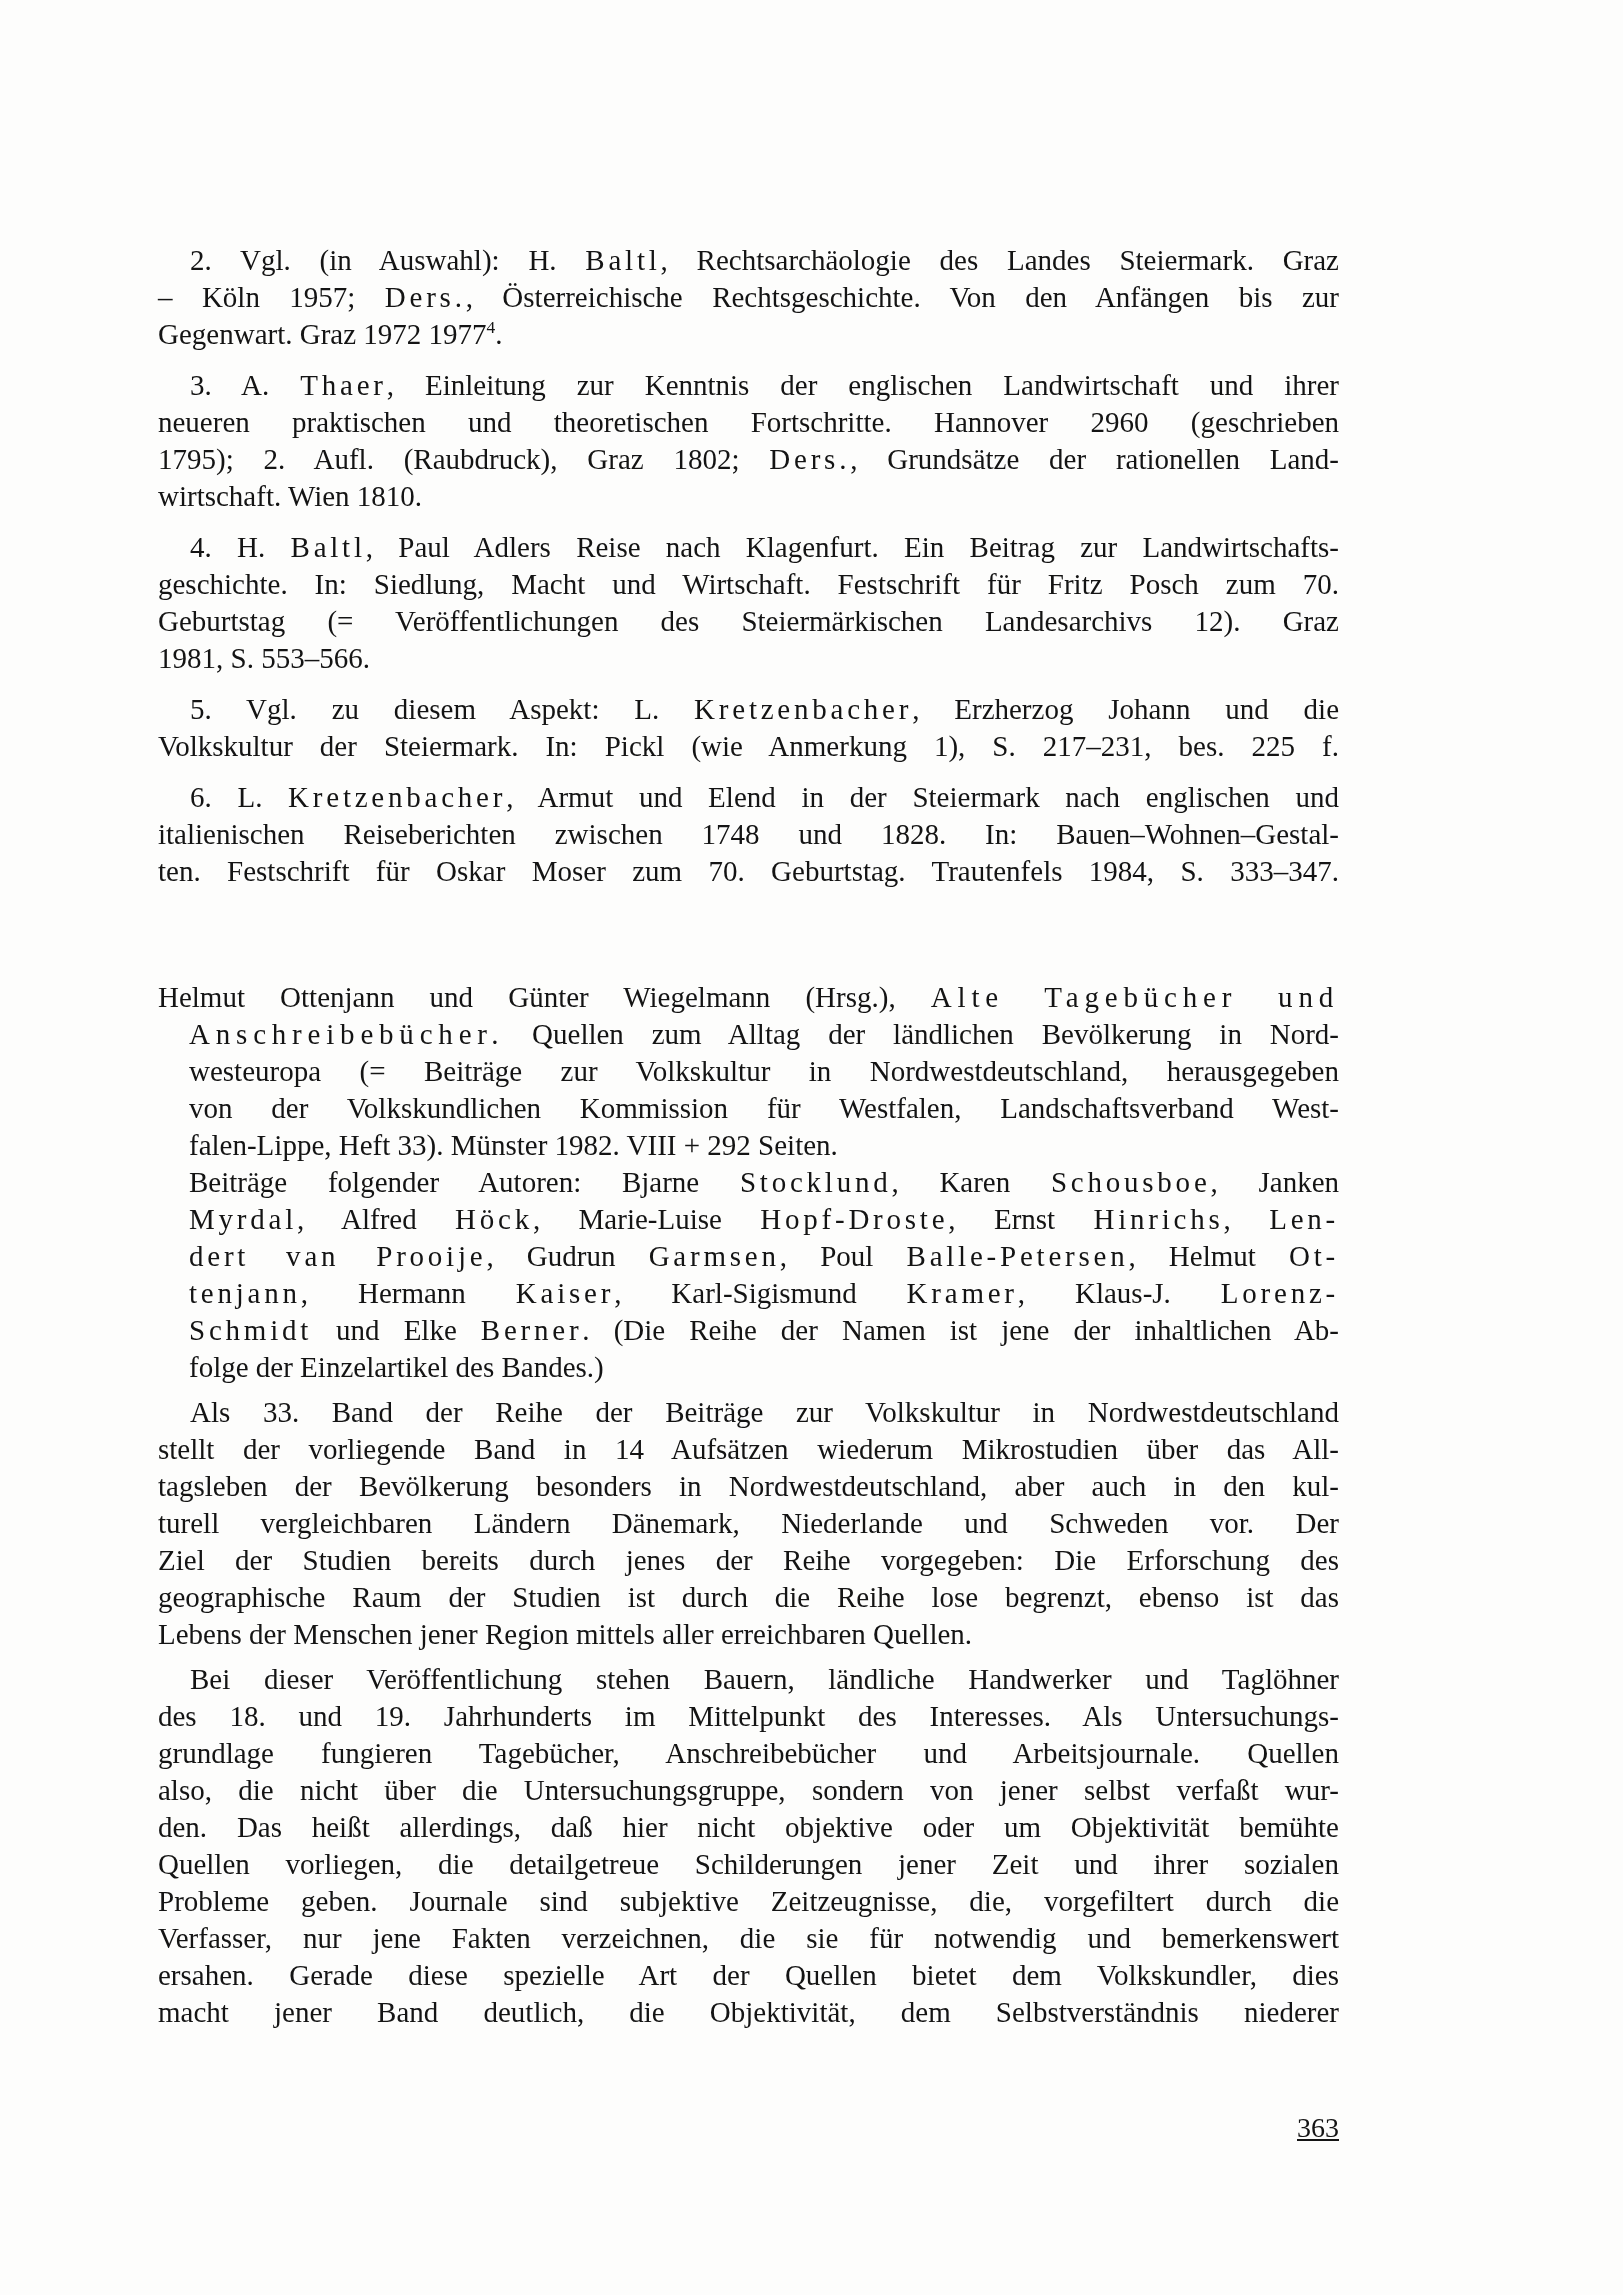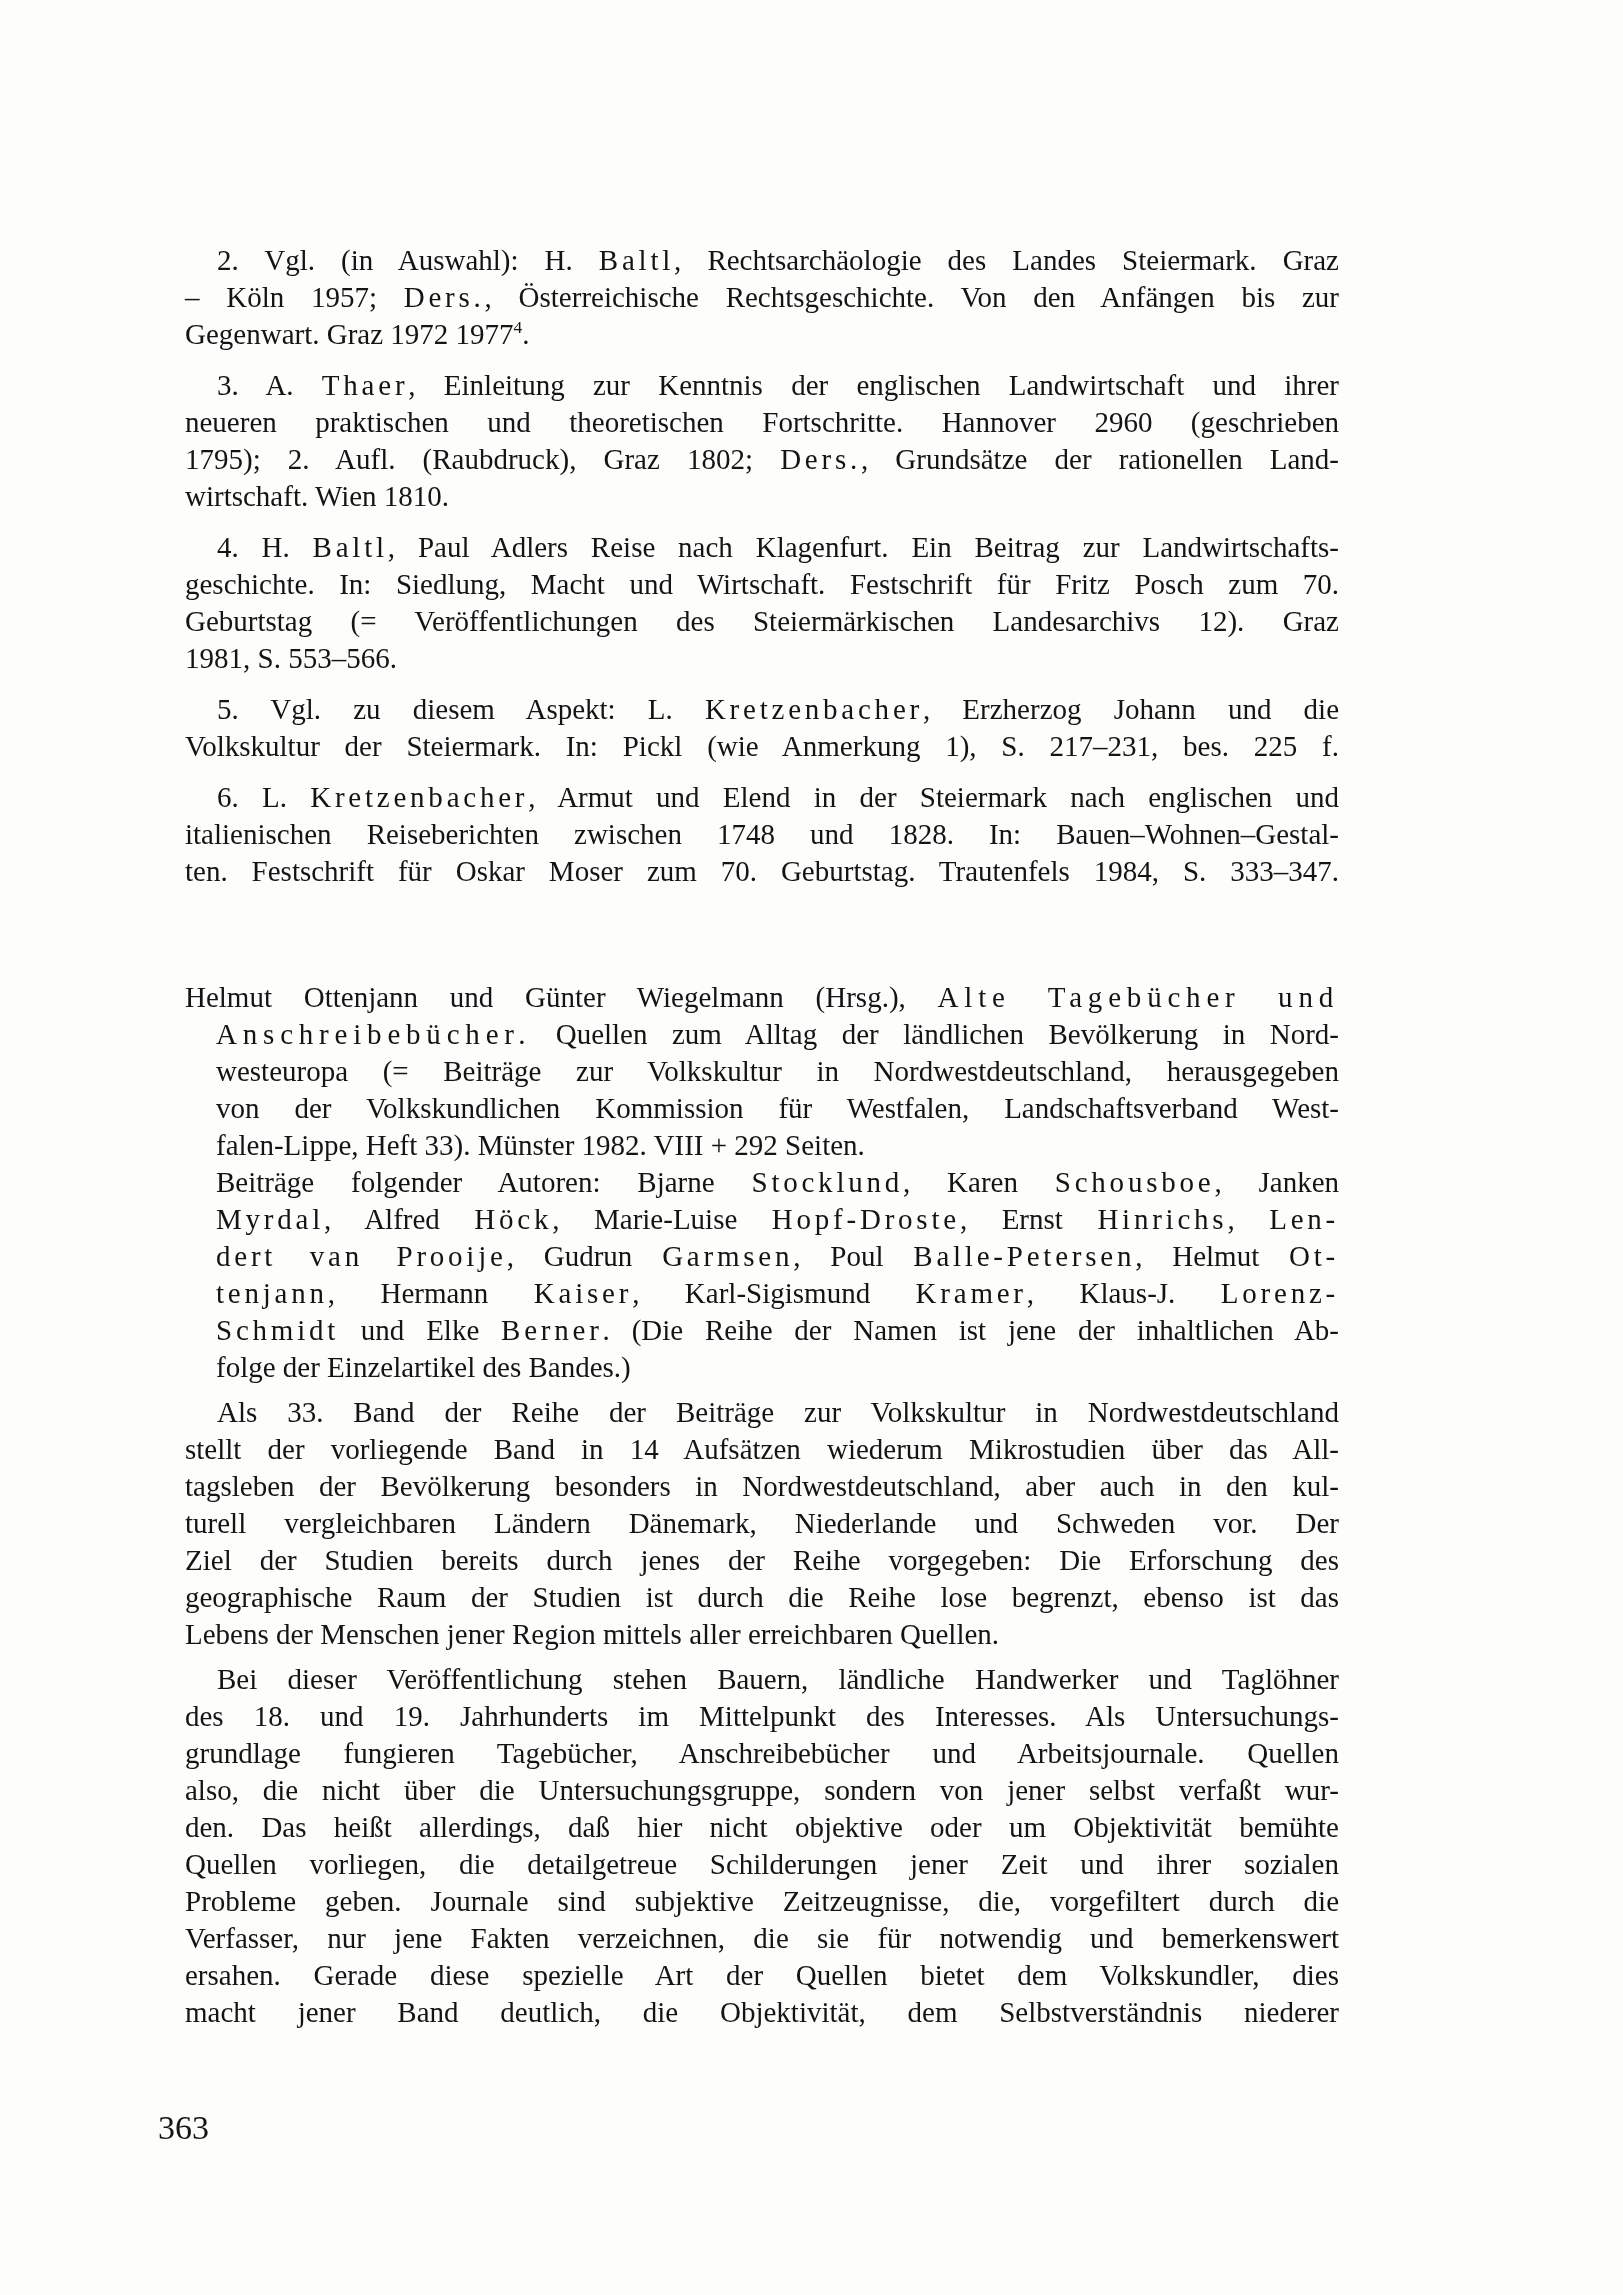--- a/index.html
+++ b/index.html
@@ -13,39 +13,41 @@
     overflow: hidden;
   }
   .text-column {
     position: absolute;
     left: 158px;
     top: 242px;
     width: 1181px;
     font-size: 29px;
     line-height: 37px;
   }
-  .line { text-align: justify; text-align-last: justify; margin-left: 27px; }
+  .line { text-align: justify; text-align-last: justify; }
   .line.last { text-align-last: left; }
   .line.indent { padding-left: 32px; }
   .line.hang { padding-left: 31px; }
   .para.footnote { margin-bottom: 14px; }
   .para.review-heading { margin-top: 89px; }
   .para.review-authors { margin-top: 0; }
   .para.body-paragraph { margin-top: 8px; }
   .b { font-weight: normal; }
   .sp { letter-spacing: 0.13em; }
   .sp2 { letter-spacing: 0.2em; }
   .sup { font-size: 60%; vertical-align: super; line-height: 0; letter-spacing: 0; }
   .page-number {
     position: absolute;
     left: 158px;
     top: 2109px;
     width: 1181px;
-    font-size: 34px;
+    font-size: 28px;
     line-height: 37px;
+    text-align: right;
+    text-decoration: underline;
   }
 </style>
 </head>
 <body>
 
 <div class="page">
   <div class="text-column">
       <div class="para footnote">
         <div class="line indent"><span>2. Vgl. (in Auswahl): H. </span><span class="sp">Baltl</span><span>, Rechtsarchäologie des Landes Steiermark. Graz</span></div>
         <div class="line"><span>– Köln 1957; </span><span class="sp">Ders.</span><span>, Österreichische Rechtsgeschichte. Von den Anfängen bis zur</span></div>

